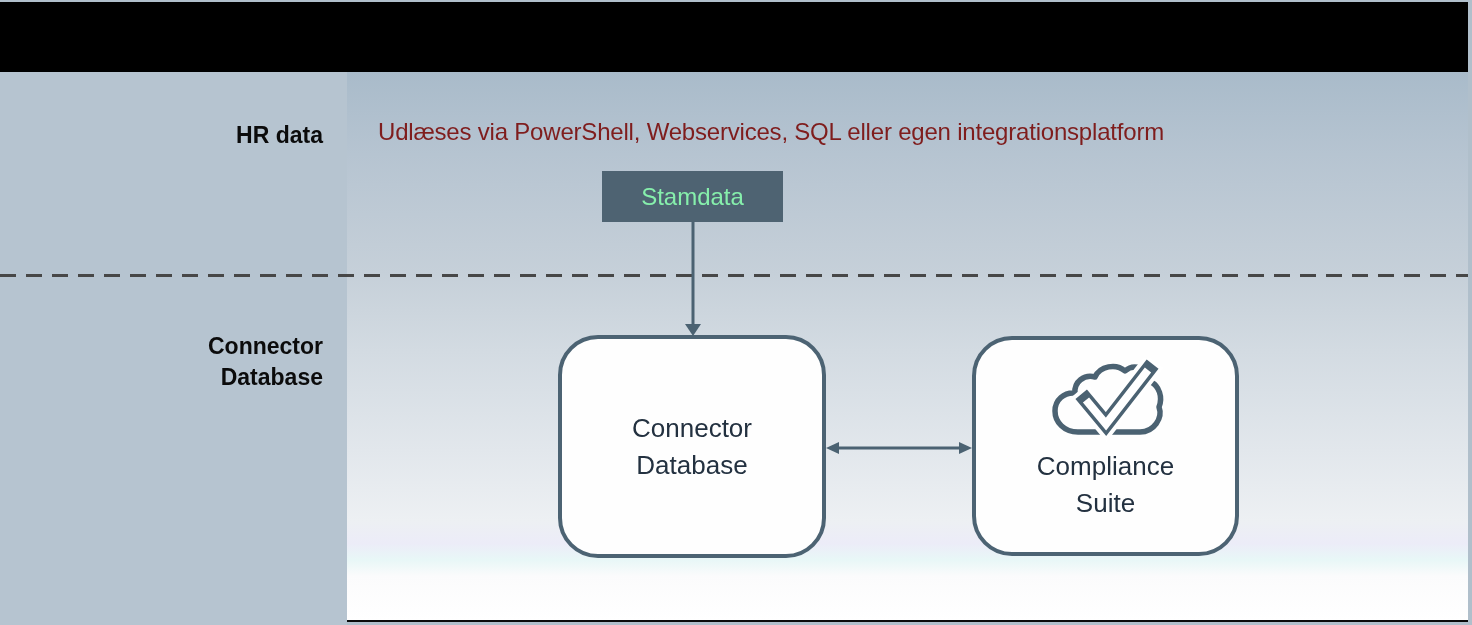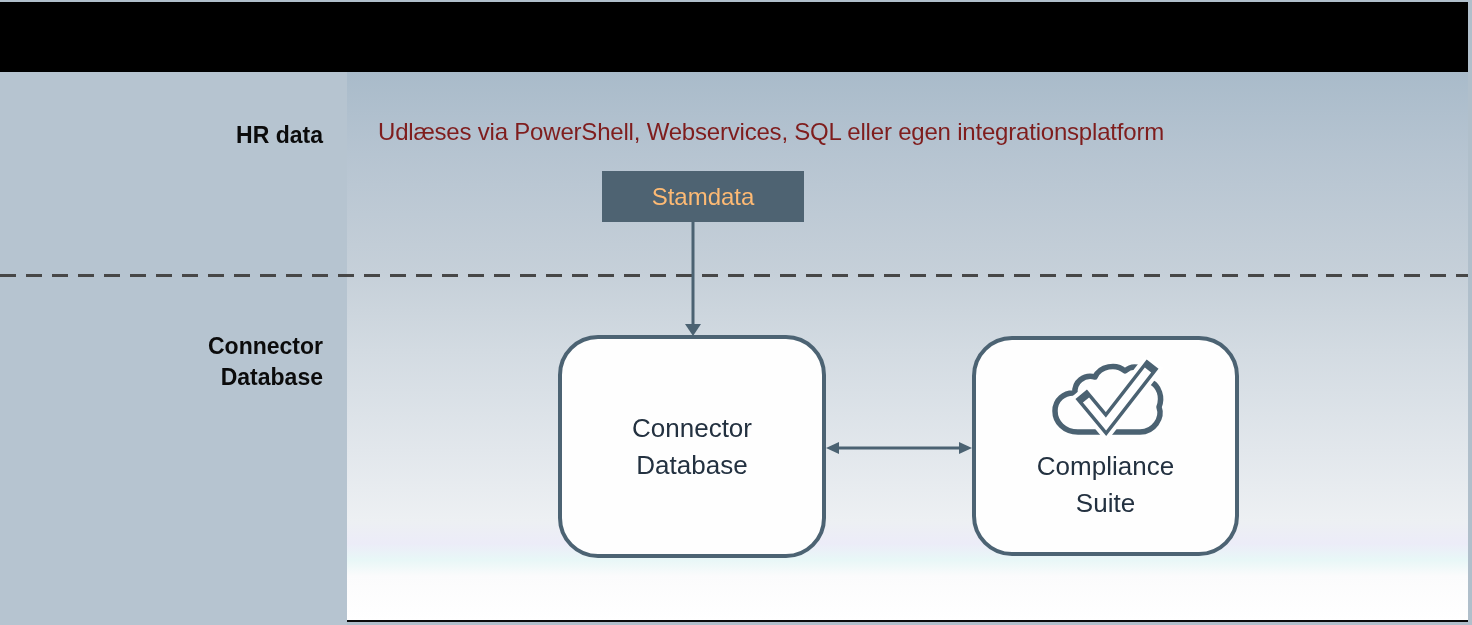--- a/index.html
+++ b/index.html
@@ -79,26 +79,26 @@
     position: absolute;
     left: 378px; top: 118px;
     font-size: 24px;
     color: #7f1d1d;
     letter-spacing: -0.2px;
   }
 
   .node-stamdata {
     position: absolute;
     left: 602px; top: 171px;
-    width: 202px; height: 51px;
+    width: 181px; height: 51px;
     background: #4e6372;
     display: flex;
     align-items: center;
     justify-content: center;
-    color: #fdba74;
+    color: #86efac;
     font-size: 24px;
   }
 
   .big-node {
     position: absolute;
     background: #fefefe;
     border: 4px solid #4c6373;
     border-radius: 40px;
     display: flex;
     flex-direction: column;

